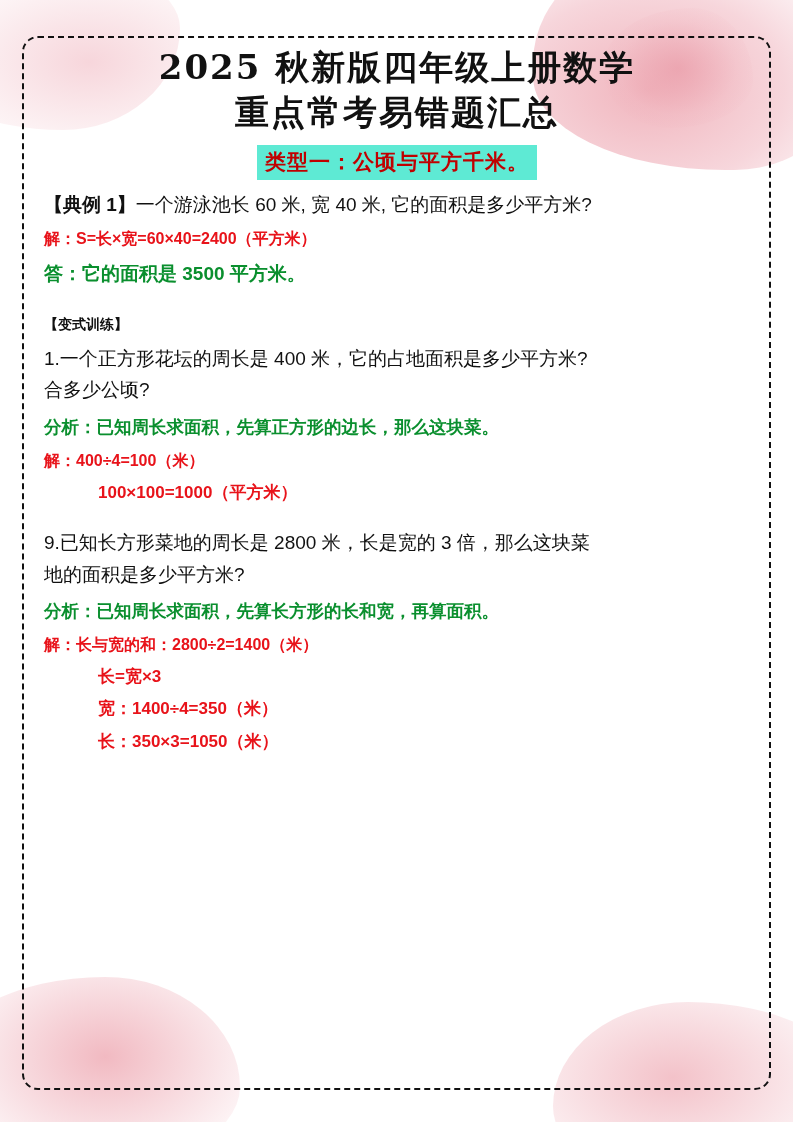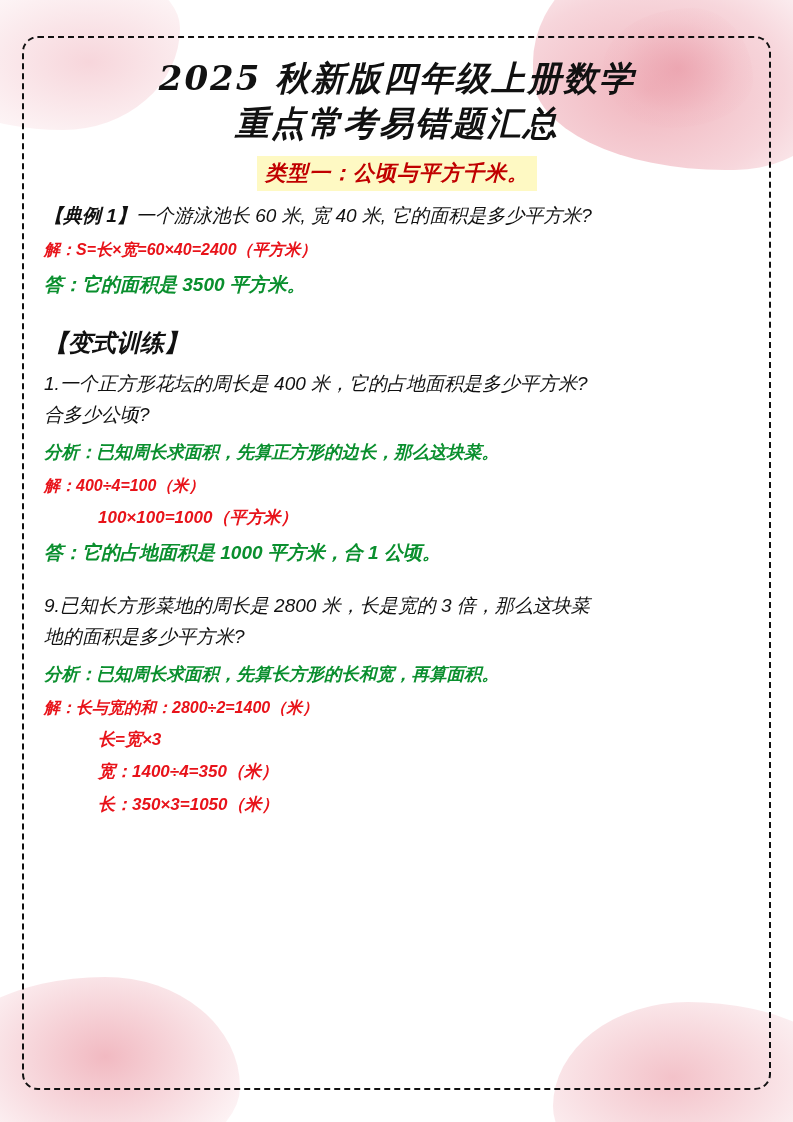--- a/index.html
+++ b/index.html
@@ -71,44 +71,43 @@
     border: 2px dashed #111111;
     border-radius: 16px;
     box-sizing: border-box;
     background: transparent;
     z-index: 2;
   }
 
   .content {
     position: absolute;
     left: 44px;
-    top: 56px;
+    top: 45px;
     width: 706px;
     z-index: 3;
-    font-style: italic;
   }
 
   .title-line {
     text-align: center;
     font-family: "DejaVu Serif", serif;
     font-weight: bold;
     font-size: 34px;
     letter-spacing: 2px;
     color: #111111;
     line-height: 1.32;
   }
 
   .type-banner-wrap {
     text-align: center;
     margin-top: 10px;
     margin-bottom: 4px;
   }
   .type-banner {
     display: inline-block;
-    background: #fef9c3;
+    background: #5eead4;
     color: #c00000;
     font-family: "DejaVu Serif", serif;
     font-weight: bold;
     font-size: 21px;
     letter-spacing: 1px;
     padding: 3px 8px 4px 8px;
   }
 
   .q-line {
     font-size: 19px;
@@ -146,21 +145,21 @@
   }
   .answer {
     color: #0a8f2e;
     font-size: 19px;
     font-weight: bold;
     line-height: 1.62;
     margin-top: 7px;
   }
 
   .section-head {
-    font-size: 24px;
+    font-size: 14px;
     font-weight: bold;
     color: #111111;
     margin-top: 26px;
   }
   .spaced {
     margin-top: 22px;
   }
 </style>
 </head>
 <body>
@@ -189,21 +188,20 @@
   <div class="solve">解：S=长×宽=60×40=2400（平方米）</div>
   <div class="answer">答：它的面积是 3500 平方米。</div>
 
   <div class="section-head">【变式训练】</div>
 
   <div class="q-line">1.一个正方形花坛的周长是 400 米，它的占地面积是多少平方米?</div>
   <div class="q-line" style="margin-top:2px;">合多少公顷?</div>
   <div class="analysis">分析：已知周长求面积，先算正方形的边长，那么这块菜。</div>
   <div class="solve">解：400÷4=100（米）</div>
   <div class="solve-sub">100×100=1000（平方米）</div>
-  <div class="answer">答：它的占地面积是 1000 平方米，合 1 公顷。</div>
 
   <div class="q-line spaced">9.已知长方形菜地的周长是 2800 米，长是宽的 3 倍，那么这块菜</div>
   <div class="q-line" style="margin-top:2px;">地的面积是多少平方米?</div>
   <div class="analysis">分析：已知周长求面积，先算长方形的长和宽，再算面积。</div>
   <div class="solve">解：长与宽的和：2800÷2=1400（米）</div>
   <div class="solve-sub">长=宽×3</div>
   <div class="solve-sub">宽：1400÷4=350（米）</div>
   <div class="solve-sub">长：350×3=1050（米）</div>
 
 </div>

